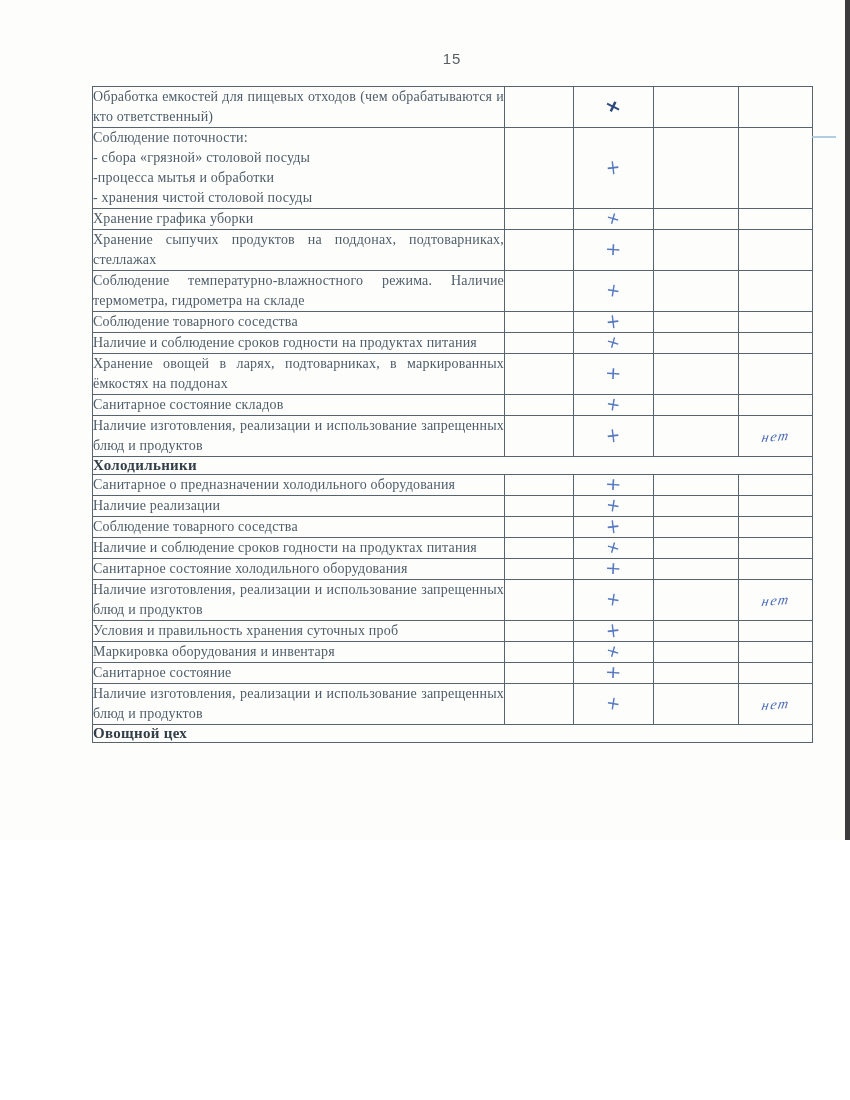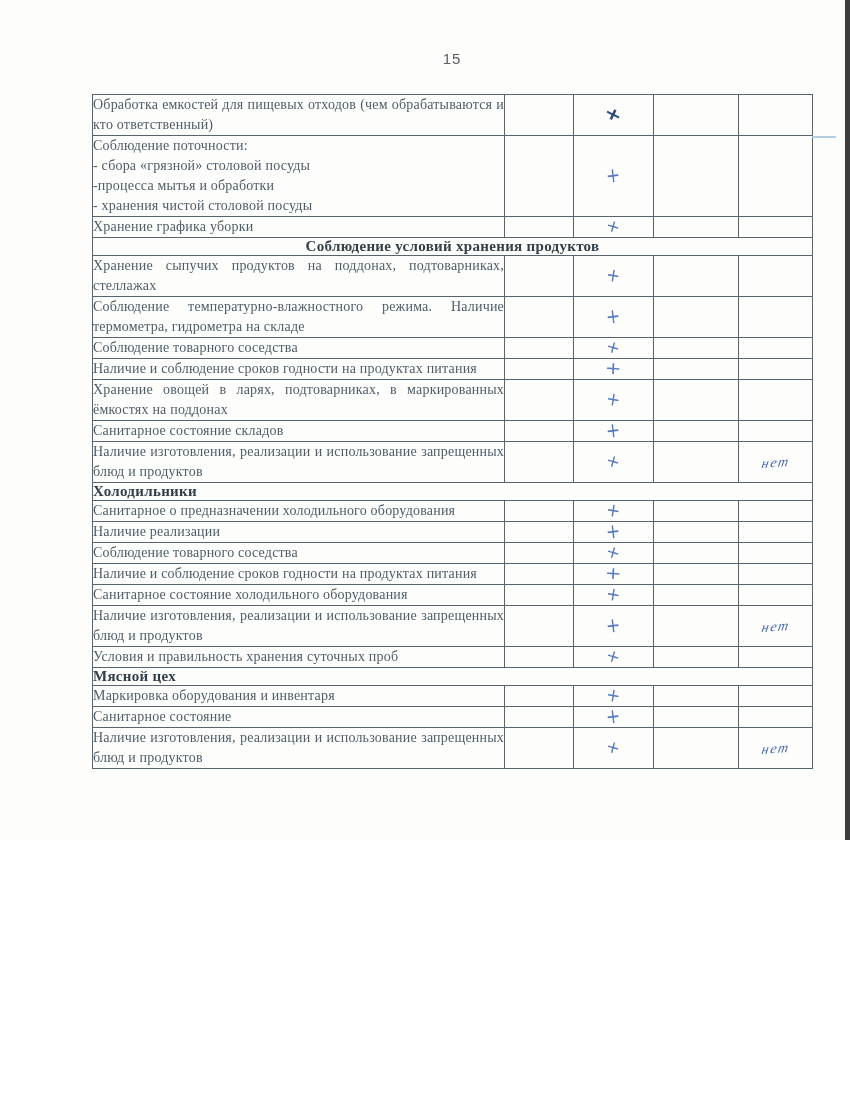--- a/index.html
+++ b/index.html
@@ -13,21 +13,21 @@
     position:relative;width:850px;height:840px;
     background:#fdfdfc;overflow:hidden;
   }
   .page-number{
     position:absolute;top:50px;left:92px;width:720px;
     text-align:center;
     font-family:"Liberation Sans", sans-serif;
     font-size:15px;color:#585d60;letter-spacing:1px;
   }
   table.checklist{
-    position:absolute;top:94px;left:92px;
+    position:absolute;top:86px;left:92px;
     width:720px;
     border-collapse:collapse;
     table-layout:fixed;
   }
   table.checklist td{
     border:1.5px solid #57646d;
     vertical-align:middle;
     padding:0;
   }
   td.cell-text{
@@ -126,23 +126,20 @@
           <td class="cell-note"><span class="note" style="color: rgb(75, 107, 181);"></span></td>
         </tr>
         <tr>
           <td class="cell-text">Хранение графика уборки</td>
           <td class="cell-empty"></td>
           <td class="cell-mark"><span class="mark" style="color: rgb(86, 121, 191);">+</span></td>
           <td class="cell-empty"></td>
           <td class="cell-note"><span class="note" style="color: rgb(75, 107, 181);"></span></td>
         </tr>
         <tr>
-          <td colspan="5" class="section-cell section-center">Соблюдение условий хранения продуктов</td>
-        </tr>
-        <tr>
           <td class="cell-text">Хранение сыпучих продуктов на поддонах, подтоварниках, стеллажах</td>
           <td class="cell-empty"></td>
           <td class="cell-mark"><span class="mark" style="color: rgb(86, 121, 191);">+</span></td>
           <td class="cell-empty"></td>
           <td class="cell-note"><span class="note" style="color: rgb(75, 107, 181);"></span></td>
         </tr>
         <tr>
           <td class="cell-text">Соблюдение температурно-влажностного режима. Наличие термометра, гидрометра на складе</td>
           <td class="cell-empty"></td>
           <td class="cell-mark"><span class="mark" style="color: rgb(86, 121, 191);">+</span></td>
@@ -230,42 +227,42 @@
           <td class="cell-note"><span class="note" style="color: rgb(75, 107, 181);">нет</span></td>
         </tr>
         <tr>
           <td class="cell-text">Условия и правильность хранения суточных проб</td>
           <td class="cell-empty"></td>
           <td class="cell-mark"><span class="mark" style="color: rgb(86, 121, 191);">+</span></td>
           <td class="cell-empty"></td>
           <td class="cell-note"><span class="note" style="color: rgb(75, 107, 181);"></span></td>
         </tr>
         <tr>
-          <td colspan="5" class="section-cell">Мясной цех</td>
-        </tr>
-        <tr>
           <td class="cell-text">Маркировка оборудования и инвентаря</td>
           <td class="cell-empty"></td>
           <td class="cell-mark"><span class="mark" style="color: rgb(86, 121, 191);">+</span></td>
           <td class="cell-empty"></td>
           <td class="cell-note"><span class="note" style="color: rgb(75, 107, 181);"></span></td>
         </tr>
         <tr>
           <td class="cell-text">Санитарное состояние</td>
           <td class="cell-empty"></td>
           <td class="cell-mark"><span class="mark" style="color: rgb(86, 121, 191);">+</span></td>
           <td class="cell-empty"></td>
           <td class="cell-note"><span class="note" style="color: rgb(75, 107, 181);"></span></td>
         </tr>
         <tr>
           <td class="cell-text">Наличие изготовления, реализации и использование запрещенных блюд и продуктов</td>
           <td class="cell-empty"></td>
           <td class="cell-mark"><span class="mark" style="color: rgb(86, 121, 191);">+</span></td>
           <td class="cell-empty"></td>
           <td class="cell-note"><span class="note" style="color: rgb(75, 107, 181);">нет</span></td>
+        </tr>
+        <tr>
+          <td colspan="5" class="section-cell">Овощной цех</td>
         </tr>
       </tbody>
   </table>
 
   <div class="edge-strip"></div>
   <div class="stain"></div>
   <div class="speck"></div>
   <div class="blue-tick"></div>
 
 </div>

